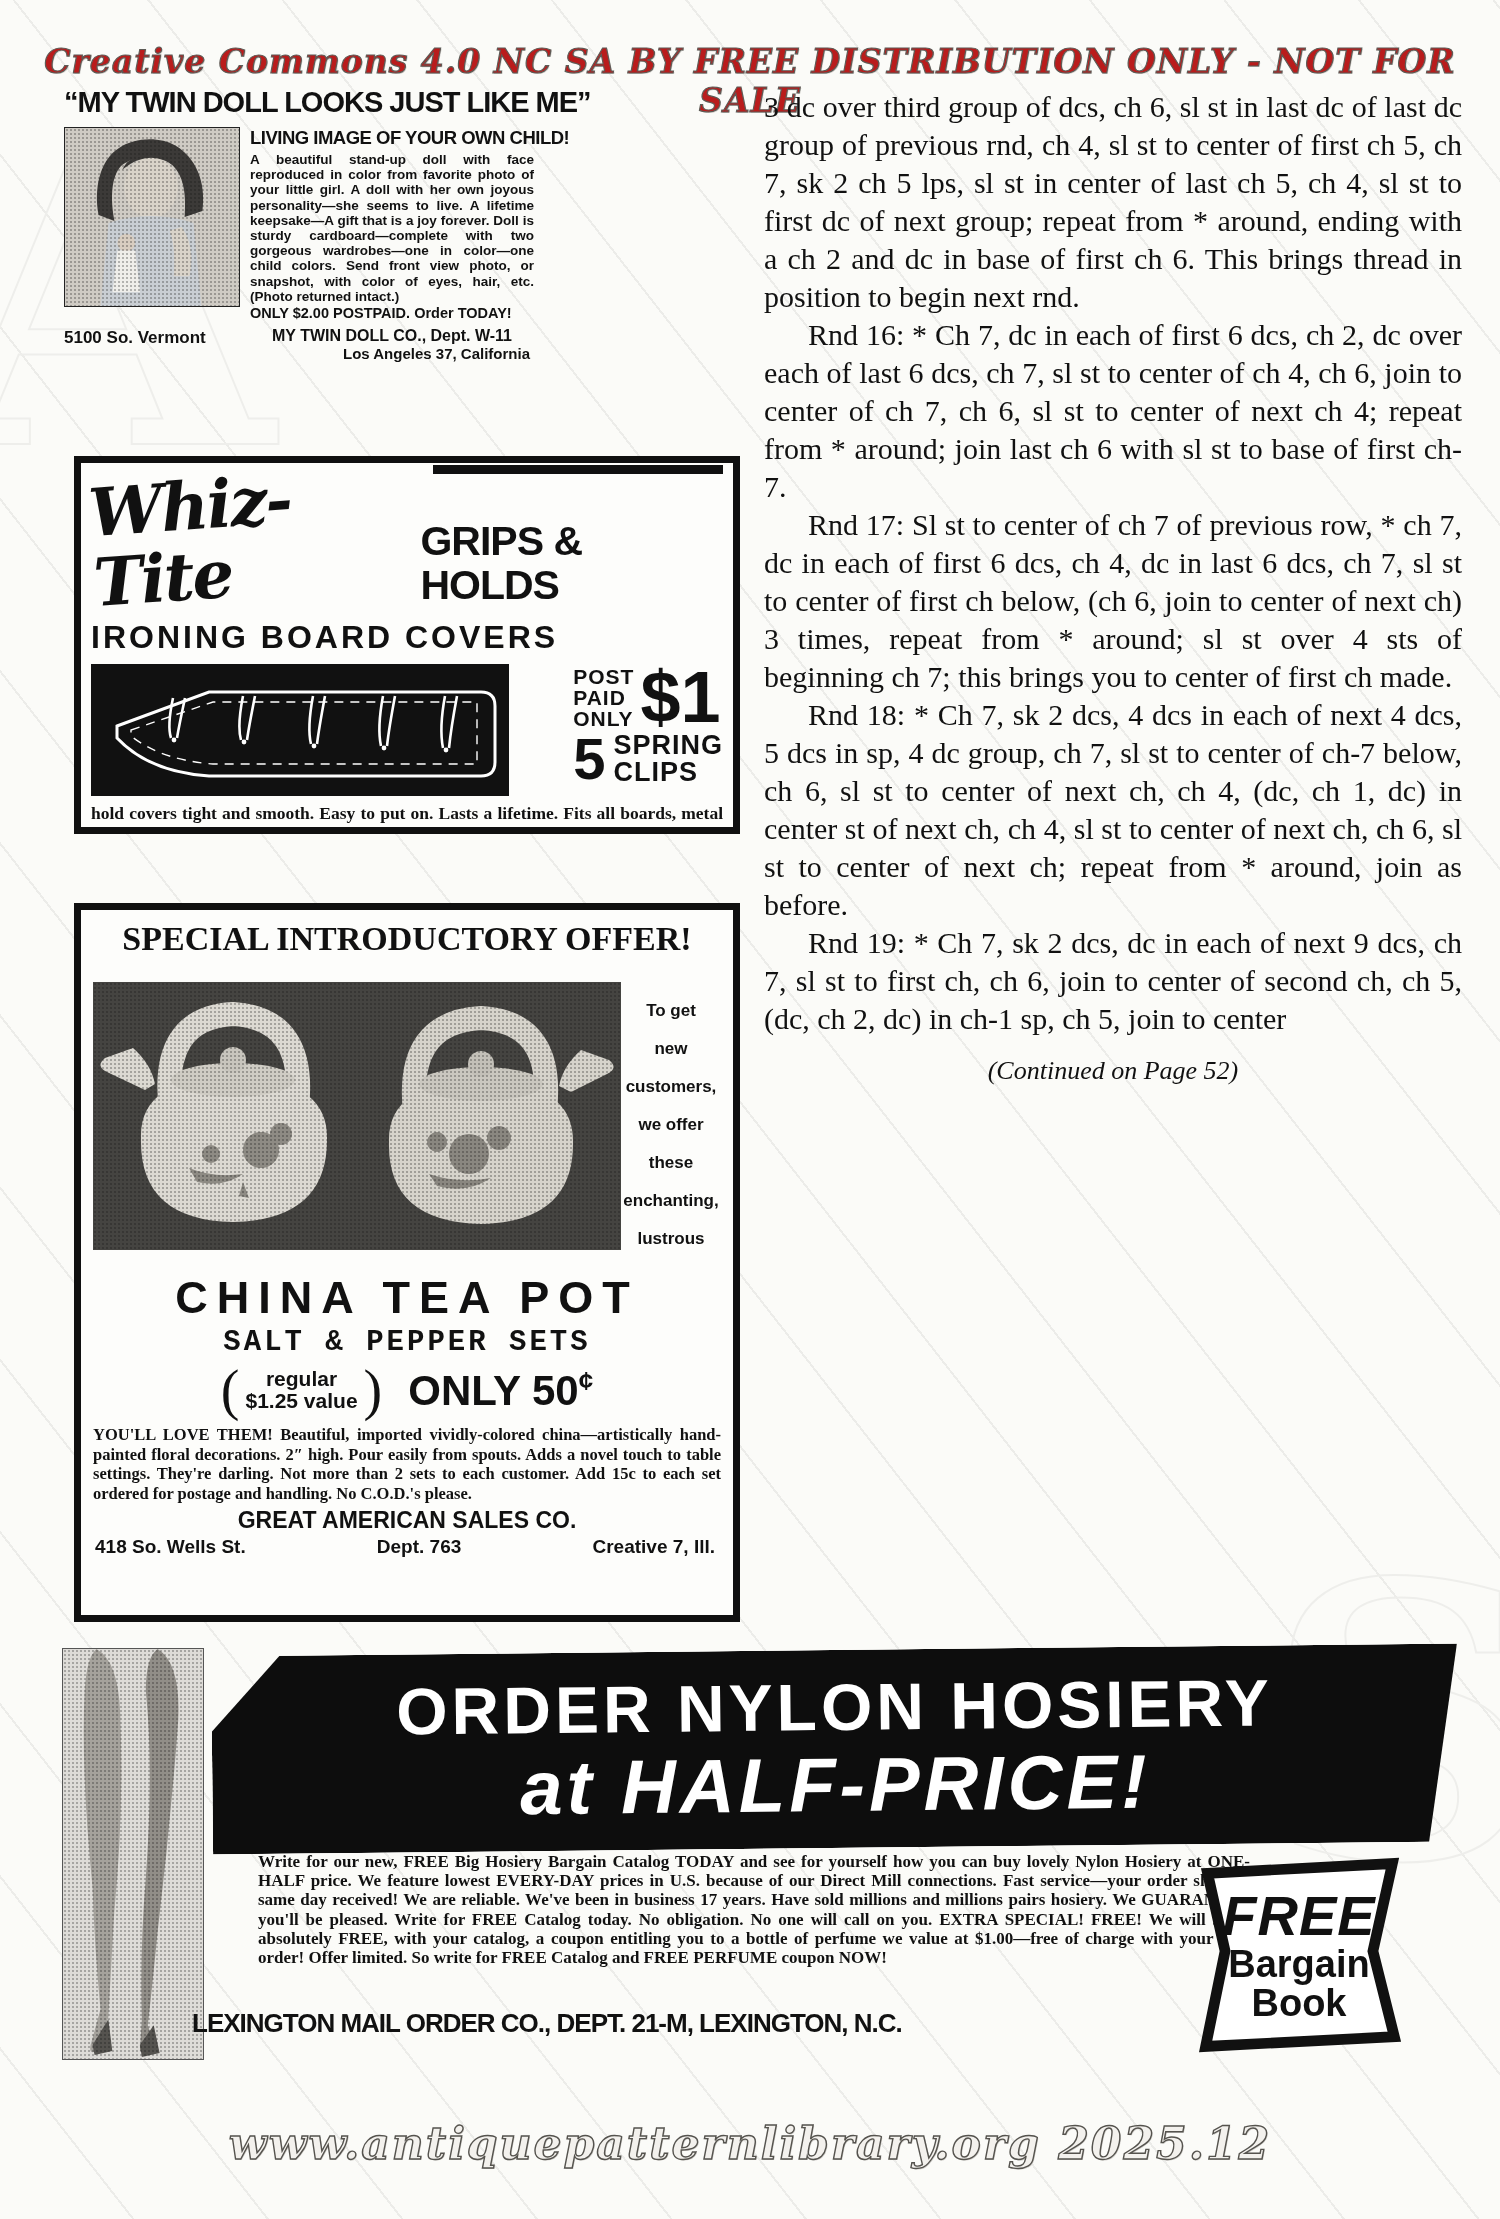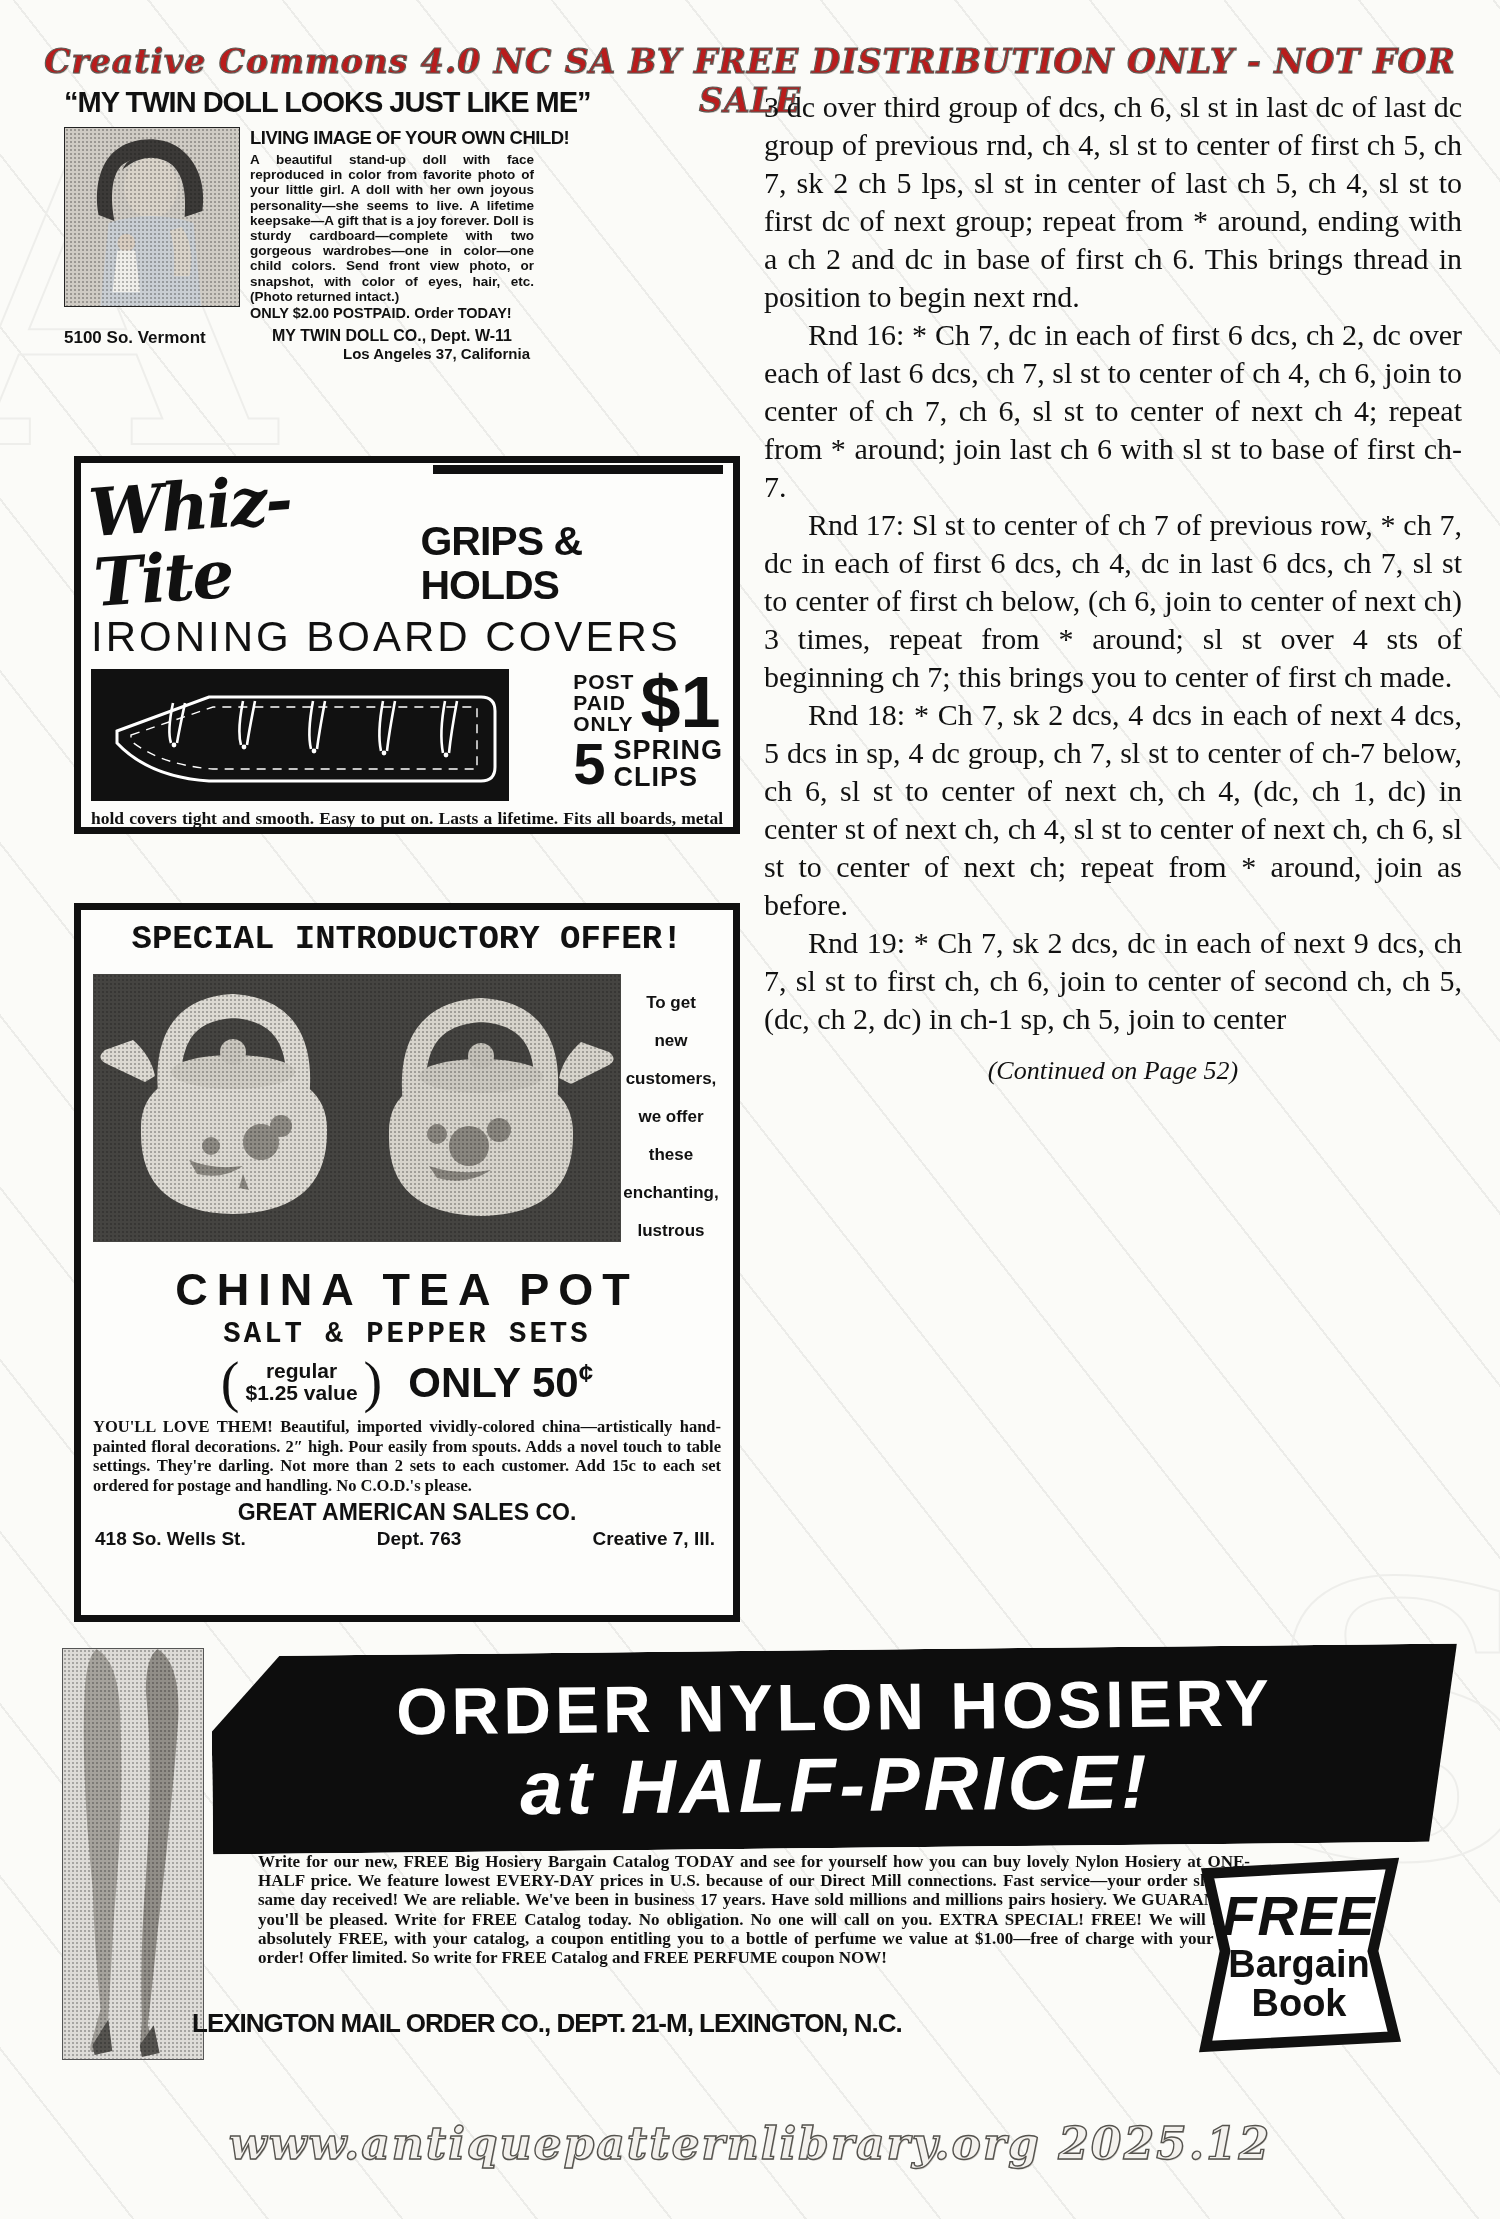--- a/index.html
+++ b/index.html
@@ -42,39 +42,39 @@
 
   
   .whiz-ad { position:absolute; left:74px; top:456px; width:666px; height:378px;
     border:7px solid #101010; background:#fdfdfb; padding:4px 10px 6px 10px; overflow:hidden; }
   .whiz-toprule { position:absolute; top:2px; right:10px; width:290px; height:9px; background:#101010; }
   .whiz-logo-row { display:flex; align-items:flex-end; }
   .whiz-script { font-family:"DejaVu Serif", serif; font-style:italic; font-weight:bold;
     font-size:66px; line-height:70px; transform:rotate(-4deg); display:inline-block; letter-spacing:-2px; }
   .whiz-grips { font-family:"Liberation Sans", sans-serif; font-weight:900;
     font-size:41px; letter-spacing:-1px; margin-left:8px; line-height:44px; }
-  .whiz-title { font-family:"Liberation Sans", sans-serif; font-weight:400;
-    font-size:42px; letter-spacing:3px; margin-top:6px; }
+  .whiz-title { font-family:"Liberation Sans", sans-serif; font-weight:700;
+    font-size:32px; letter-spacing:3px; margin-top:12px; }
   .whiz-mid { display:flex; margin-top:8px;justify-content:space-between; }
   .whiz-illus { position:relative; width:418px; height:132px; background:#111; flex:0 0 auto; }
   .whiz-illus svg { display:block; width:100%; height:100%; }
   .whiz-price { margin-left:12px; font-family:"Liberation Sans", sans-serif; font-weight:900; }
   .wp-row1 { display:flex; align-items:center; }
   .postpaid { font-size:21px; line-height:21px; letter-spacing:1px; }
   .dollar1 { font-size:72px; line-height:66px; margin-left:6px; }
   .wp-row2 { display:flex; align-items:center; margin-top:2px; }
   .five { font-size:58px; line-height:52px; }
   .clips { font-size:27px; line-height:27px; margin-left:8px; letter-spacing:1px; }
   .whiz-body { font-weight:bold; font-size:17.5px; line-height:19.5px; text-align:justify; margin-top:8px; }
 
   
   .tea-ad { position:absolute; left:74px; top:903px; width:666px; height:719px;
     border:7px solid #101010; background:#fdfdfb; padding:6px 12px; overflow:hidden; }
-  .tea-header { font-family:Liberation Mono, monospace; font-weight:900;
-    font-size:34px; letter-spacing:0px; text-align:center; padding:4px 0 16px 0; }
+  .tea-header { font-family:Liberation Serif, serif; font-weight:900;
+    font-size:34px; letter-spacing:0px; text-align:center; padding:4px 0 24px 0; }
   .tea-photo-row { display:flex; }
   .tea-photo { position:relative; width:528px; height:268px; background:#454441; flex:0 0 auto; }
   .tea-photo svg { display:block; width:100%; height:100%; }
   .tea-side { width:108px; font-family:"Liberation Sans", sans-serif; font-weight:bold;
     font-size:17px; line-height:38px; text-align:center; padding-top:10px; }
   .tea-title { font-family:"Liberation Sans", sans-serif; font-weight:900;
     font-size:45px; letter-spacing:9px; text-align:center; margin-top:14px; }
   .tea-sub { font-family:Liberation Mono, monospace; font-weight:900;
     font-size:29px; letter-spacing:3px; text-align:center; margin-top:2px; }
   .tea-price-row { display:flex; justify-content:center; align-items:center; margin-top:6px; }

